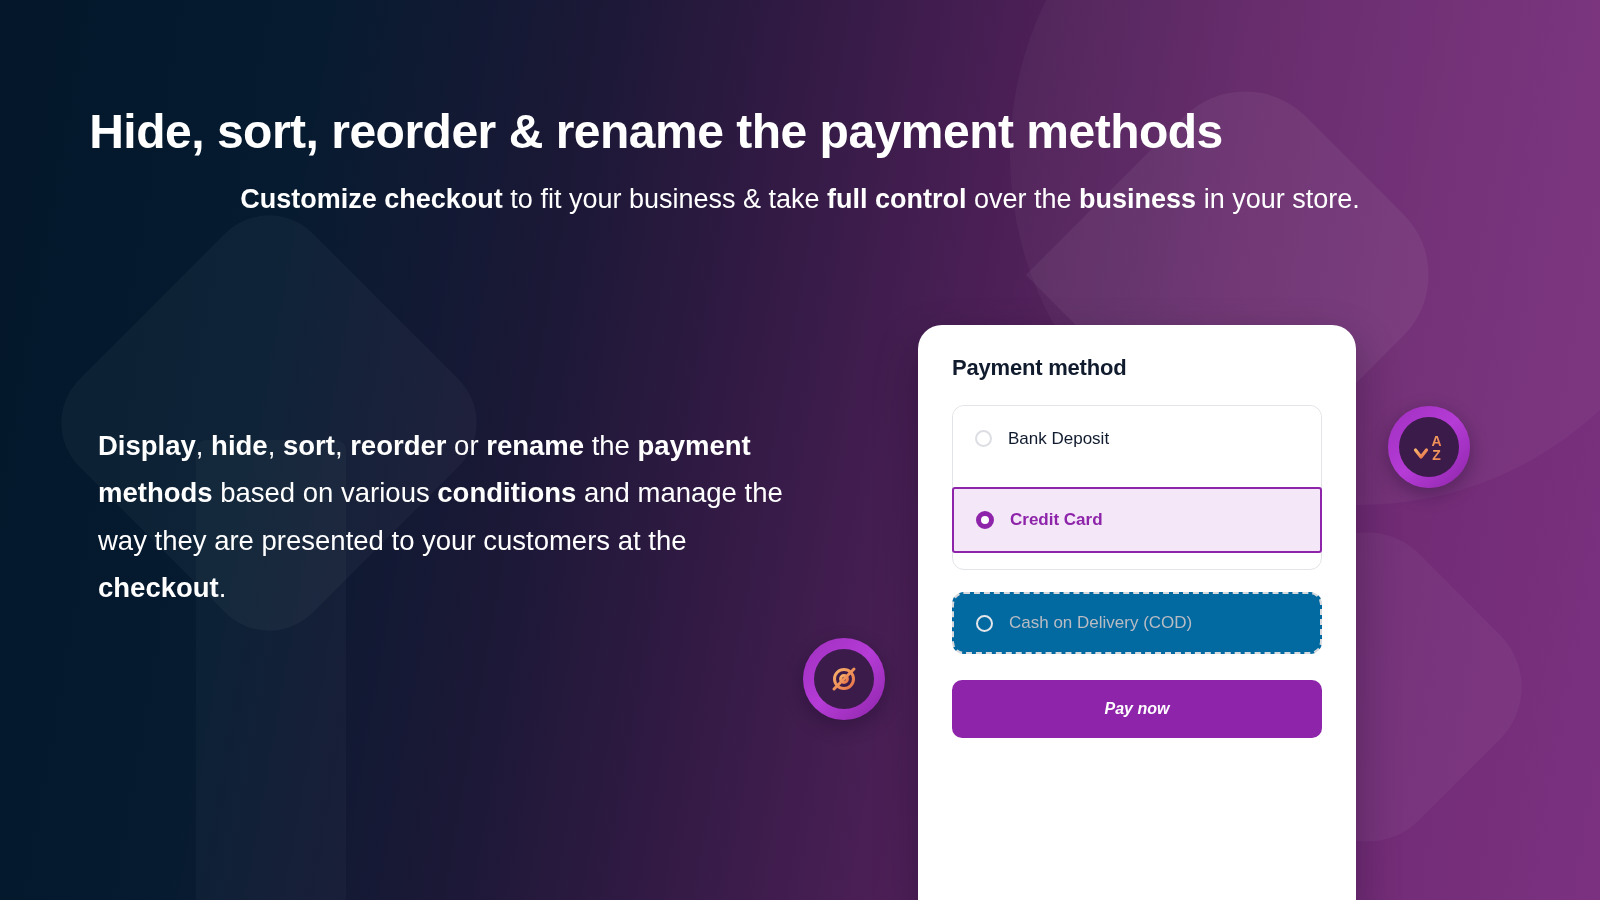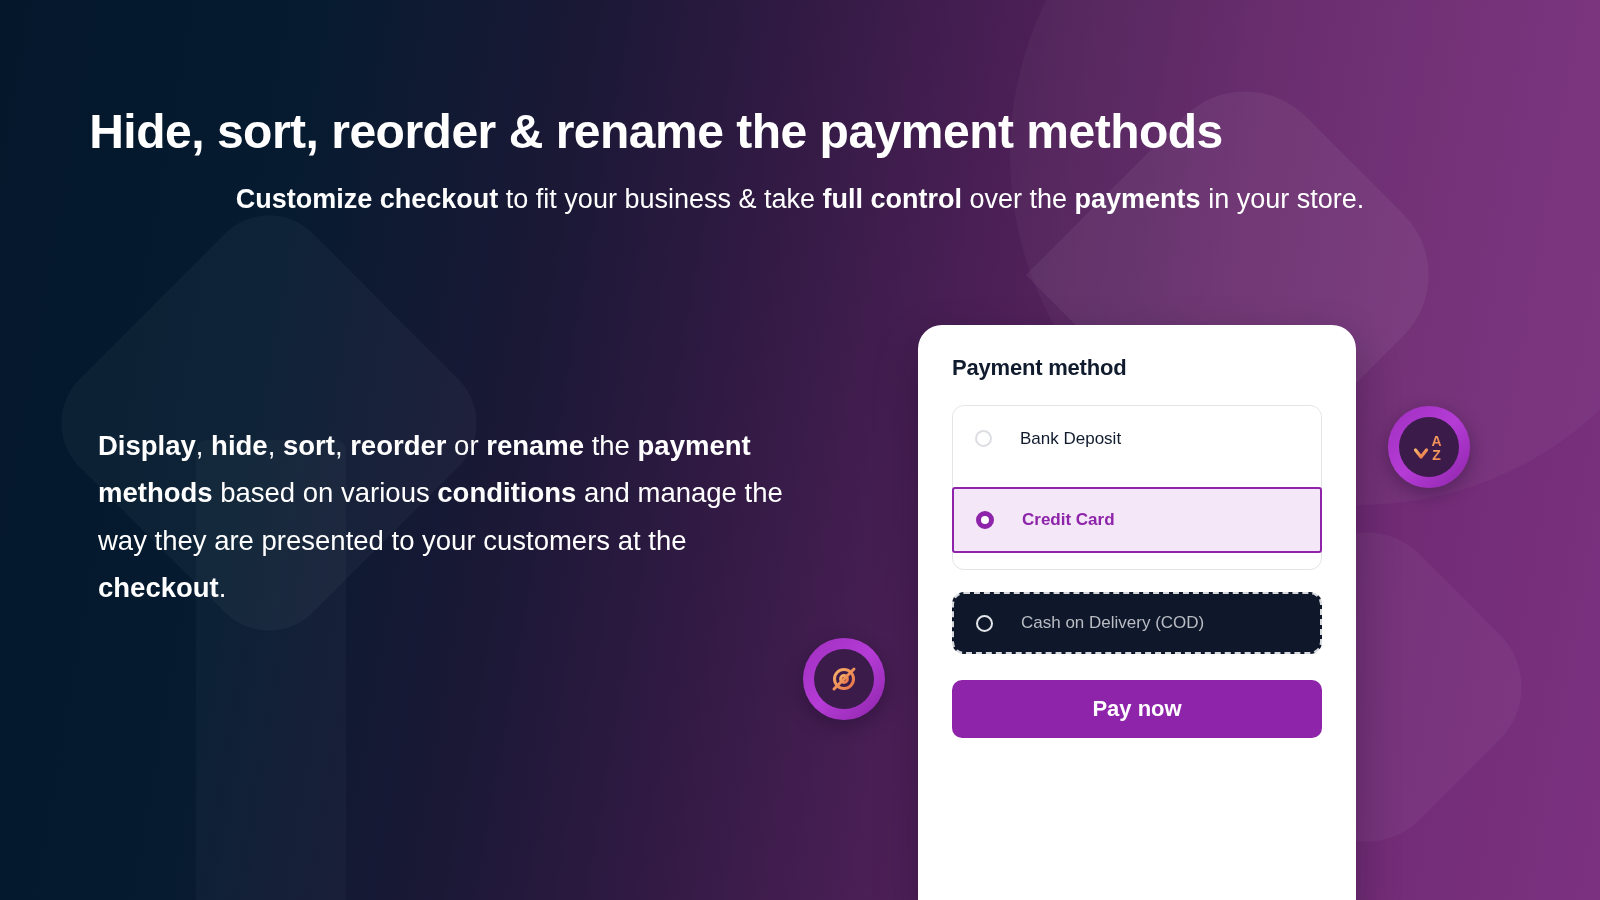--- a/index.html
+++ b/index.html
@@ -129,21 +129,21 @@
   .options {
     border: 1px solid #e2e4e8;
     border-radius: 12px;
     overflow: visible;
     position: relative;
   }
 
   .option {
     display: flex;
     align-items: center;
-    gap: 28px;
+    gap: 16px;
     height: 65px;
     padding: 0 22px;
     position: relative;
     background: #ffffff;
   }
   .option:first-child { border-radius: 12px 12px 0 0; }
   .option:last-child  { border-radius: 0 0 12px 12px; }
 
   .option .radio {
     width: 17px; height: 17px;
@@ -174,37 +174,38 @@
   .option.selected .label {
     color: #8e24aa;
     font-weight: 700;
   }
 
   .option.disabled {
     margin-top: 22px;
     border: 2px dashed #d8dade;
     border-radius: 12px;
     height: 62px;
-    background: #0f172a;
+    background: #0369a1;
   }
   .option.disabled .radio { border-color: #e4e6ea; }
   .option.disabled .label { color: #b9bcc3; }
 
   .pay-btn {
     margin-top: 26px;
     width: 100%;
     height: 58px;
     border: none;
     border-radius: 10px;
     background: #8e24aa;
     color: #ffffff;
     font-family: "Liberation Sans", sans-serif;
-    font-size: 22px;
+    font-size: 16px;
     font-weight: 700;
     cursor: pointer;
+    font-style: italic;
   }
 
   
   .badge {
     position: absolute;
     width: 82px; height: 82px;
     border-radius: 50%;
     background: linear-gradient(135deg, #a02fc0 0%, #b53cd6 50%, #8e24aa 100%);
     display: flex; align-items: center; justify-content: center;
     box-shadow: 0 6px 18px rgba(20,6,36,0.35);
@@ -226,21 +227,21 @@
   <div class="bg-layer">
     <div class="blob-circle"></div>
     <div class="heart-a"></div>
     <div class="heart-b"></div>
     <div class="arrow-head"></div>
     <div class="arrow-stem"></div>
   </div>
 
   <h1 class="headline">Hide, sort, reorder &amp; rename the payment methods</h1>
 
-  <p class="subhead"><b>Customize checkout</b><span> to fit your business &amp; take </span><b>full control</b><span> over the </span><b>payments</b><span> in your store.</span></p>
+  <p class="subhead"><b>Customize checkout</b><span> to fit your business &amp; take </span><b>full control</b><span> over the </span><b>business</b><span> in your store.</span></p>
 
   <p class="body-copy"><b>Display</b><span>, </span><b>hide</b><span>, </span><b>sort</b><span>, </span><b>reorder</b><span> or </span><b>rename</b><span> the </span><b>payment methods</b><span> based on various </span><b>conditions</b><span> and manage the way they are presented to your customers at the </span><b>checkout</b><span>.</span></p>
 
   <div class="card">
     <div class="card-title">Payment method</div>
 
     <div class="options">
 
       <div class="option">
         <span class="radio"></span>

